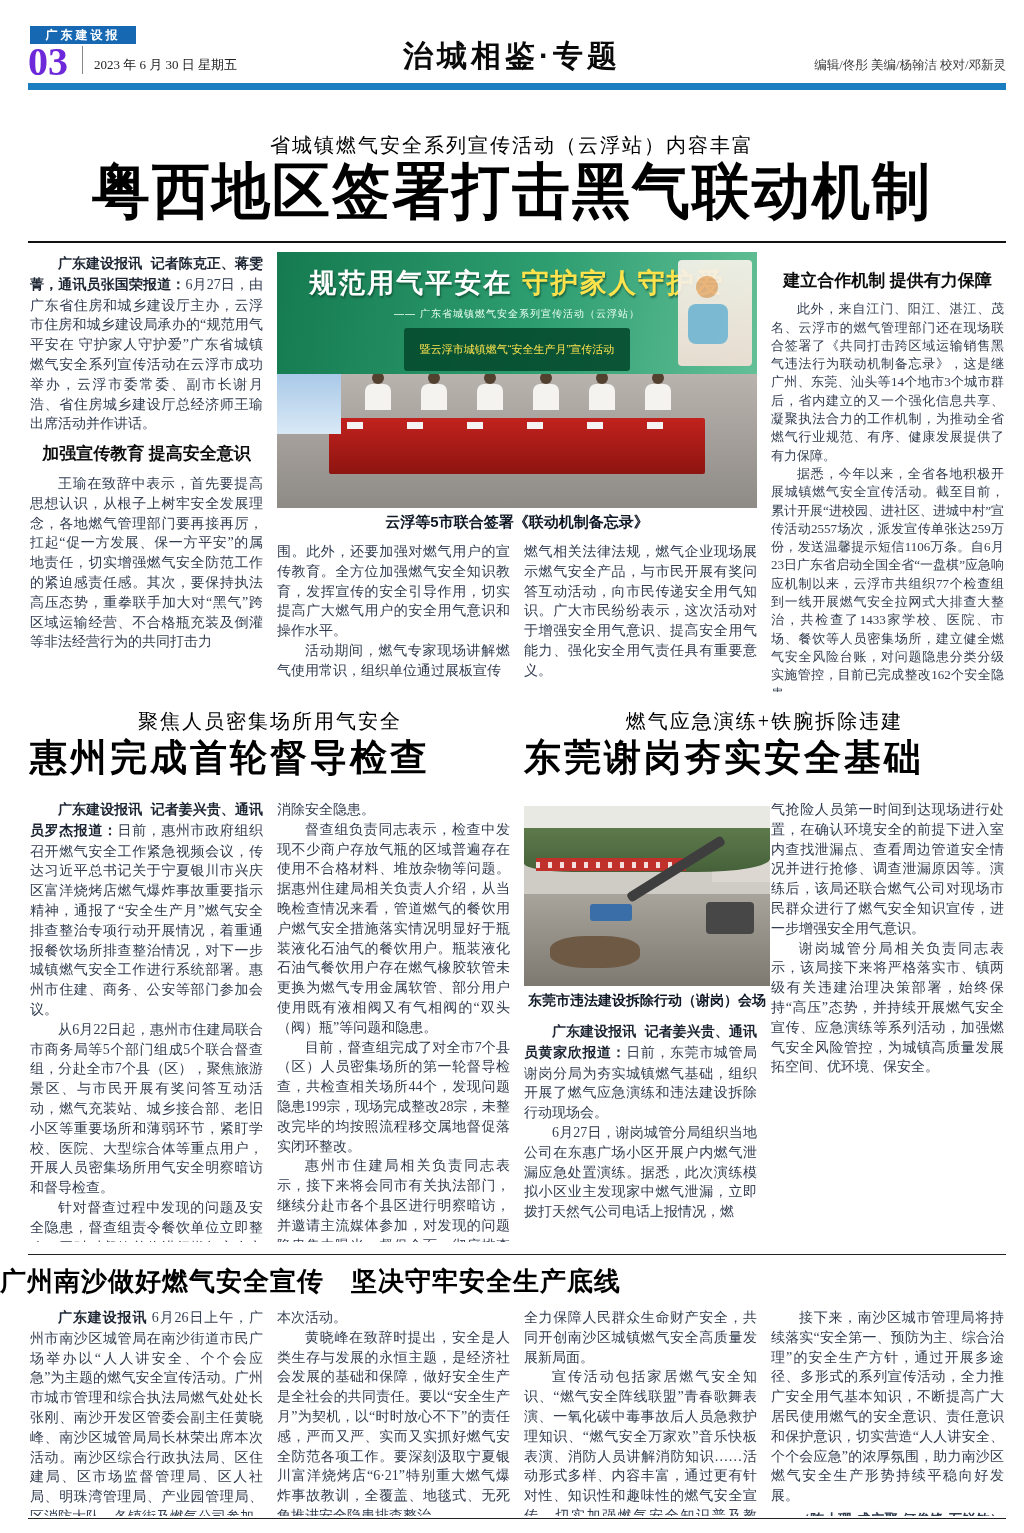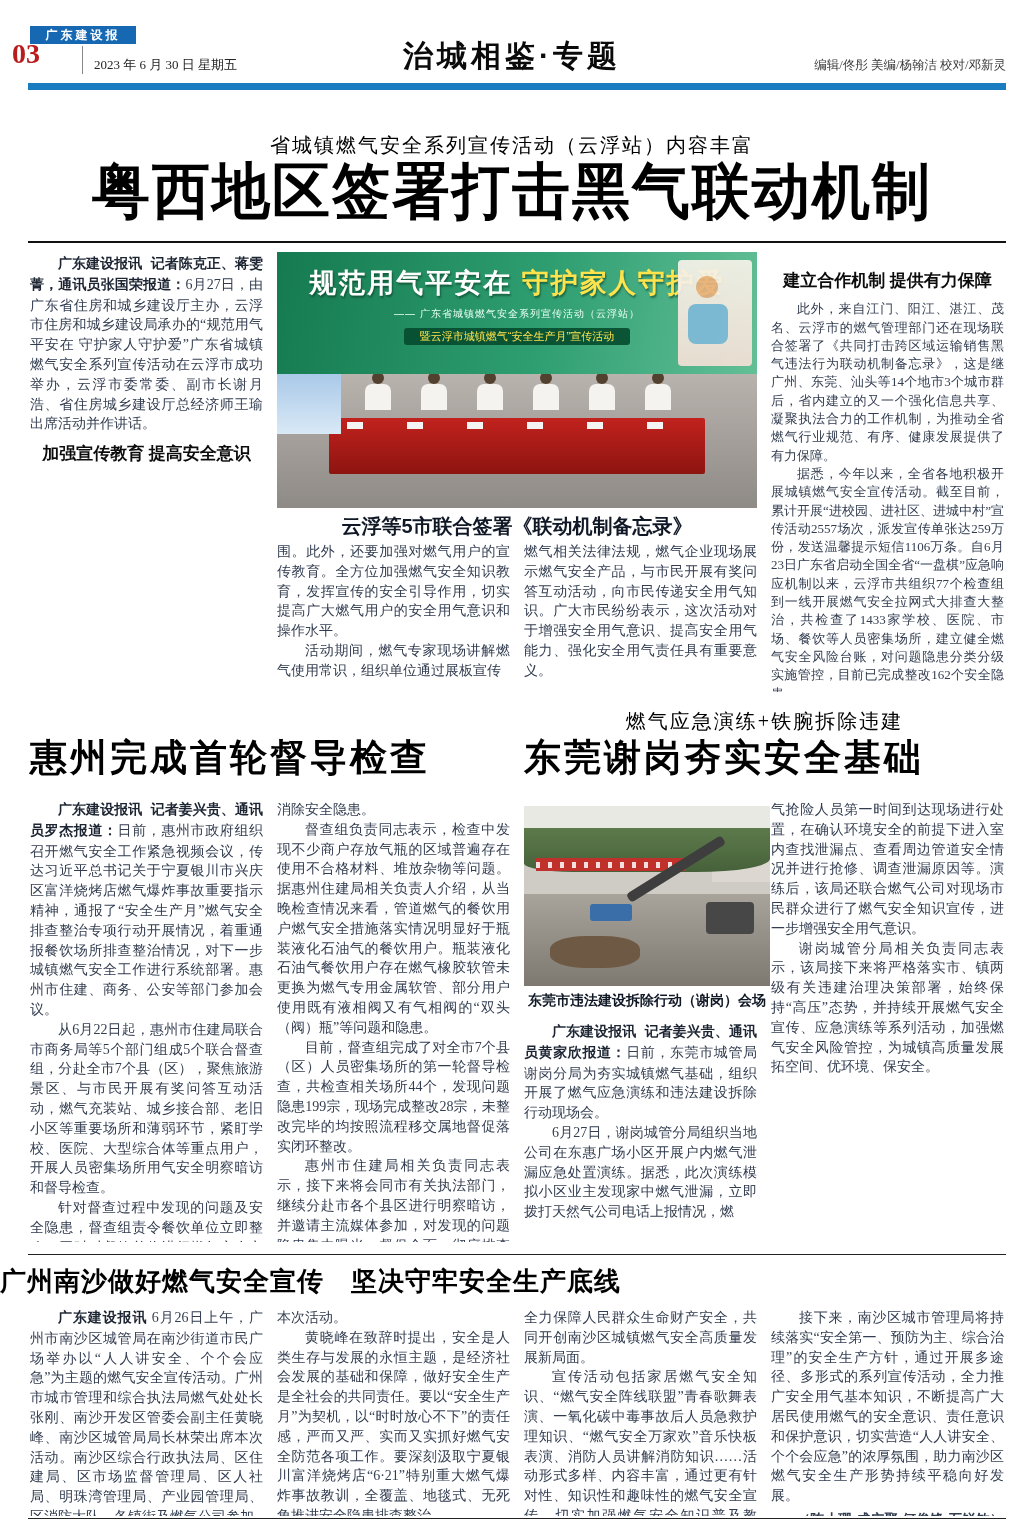--- a/index.html
+++ b/index.html
@@ -11,22 +11,22 @@
   #page { position:absolute; inset:0; overflow:hidden; }
 
   
   .masthead {
     position:absolute; left:30px; top:26px; width:106px; height:18px;
     background:#1668b3; color:#fff; font-family:"Liberation Sans",sans-serif;
     font-size:12px; font-weight:bold; line-height:18px; text-align:center;
     letter-spacing:3px;
   }
   .pagenum {
-    position:absolute; left:12px; top:38px; font-size:28px; font-weight:900;
-    color:#b91c1c; font-family:"Liberation Serif",serif;
+    position:absolute; left:28px; top:38px; font-size:40px; font-weight:900;
+    color:#6d28d9; font-family:"Liberation Serif",serif;
   }
   .head-vline { position:absolute; left:82px; top:46px; width:1px; height:28px; background:#888; }
   .head-date { position:absolute; left:94px; top:56px; font-size:13px; color:#222; }
   .section-title {
     position:absolute; left:0; top:36px; width:1024px; text-align:center;
     font-family:"Liberation Sans",sans-serif; font-weight:900; font-size:30px;
     letter-spacing:4px; color:#0a0a0a;
   }
   .credits { position:absolute; left:690px; top:57px; width:316px; text-align:right;
     font-size:12.5px; color:#3a3a3a; }
@@ -61,36 +61,36 @@
   .col p.cont { text-indent:0; }
   .lead { font-weight:bold; font-family:Liberation Mono, monospace; color:#1d2533; }
   .subhead {
     text-align:center; font-weight:bold; font-family:"Liberation Sans",sans-serif;
     font-size:17px; color:#0c0c0c; margin:10px 0; text-indent:0;
   }
   .byline { text-align:right; font-weight:bold; text-indent:0 !important;
     font-family:"Liberation Sans",sans-serif; margin-top:4px !important; }
 
   .caption {
-    position:absolute; text-align:center; font-weight:bold; font-size:20px;
+    position:absolute; text-align:center; font-weight:bold; font-size:15px;
     font-family:"Liberation Sans",sans-serif; color:#101826;
   }
 
   
   .photo-main { position:absolute; left:277px; top:252px; width:480px; height:256px;
     overflow:hidden; background:#9aa9a0; }
   .ph-banner { position:absolute; left:0; top:0; width:100%; height:122px;
     background:linear-gradient(100deg,#157a4f 0%,#2e9e71 55%,#63bf96 100%); text-align:center; }
   .ph-line1 { margin-top:13px; font-family:"Liberation Sans",sans-serif; font-weight:900;
     font-size:27px; letter-spacing:2px; color:#fff; text-shadow:1px 2px 2px rgba(0,40,20,.5); }
   .ph-line1 .gold { color:#ffe34d; }
   .ph-line2 { margin-top:6px; font-size:10px; color:#eafff4; letter-spacing:1px;
     font-family:"Liberation Sans",sans-serif; }
   .ph-line3 { display:inline-block; margin-top:7px; background:rgba(5,75,47,.9);
-    color:#ffe34d; font-size:11px; padding:1px 16px; border-radius:3px;
+    color:#ffe34d; font-size:11px; padding:14px 16px; border-radius:3px;
     font-family:"Liberation Sans",sans-serif; }
   .ph-sky { position:absolute; left:0; top:122px; width:64px; height:60px;
     background:linear-gradient(#a9c9e8,#d9e9f6); }
   .ph-cartoon { position:absolute; right:5px; top:8px; width:74px; height:106px;
     background:linear-gradient(#f8f3ea,#f3e0d6); border-radius:4px; opacity:.92; }
   .ph-cartoon::before { content:""; position:absolute; left:18px; top:16px; width:22px; height:22px;
     border-radius:50%; background:#e8b27f; }
   .ph-cartoon::after { content:""; position:absolute; left:10px; top:44px; width:40px; height:40px;
     border-radius:8px; background:#7fb9d8; }
   .ph-stage { position:absolute; left:0; top:122px; width:100%; height:134px;
@@ -138,20 +138,21 @@
   <div class="credits">编辑/佟彤  美编/杨翰洁  校对/邓新灵</div>
   <div class="blue-rule"></div>
 
   <div class="kicker" style="left:0;top:132px;width:1024px;">省城镇燃气安全系列宣传活动（云浮站）内容丰富</div>
   <div class="main-headline">粤西地区签署打击黑气联动机制</div>
   <div class="headline-rule"></div>
 
   <div class="col" style="left:30px;top:254px;height:438px;">
     <p><span class="lead">广东建设报讯 记者陈克正、蒋雯菁，通讯员张国荣报道：</span><span>6月27日，由广东省住房和城乡建设厅主办，云浮市住房和城乡建设局承办的“规范用气平安在 守护家人守护爱”广东省城镇燃气安全系列宣传活动在云浮市成功举办，云浮市委常委、副市长谢月浩、省住房城乡建设厅总经济师王瑜出席活动并作讲话。</span></p>
     <div class="subhead">加强宣传教育 提高安全意识</div>
+    <p>王瑜在致辞中表示，首先要提高思想认识，从根子上树牢安全发展理念，各地燃气管理部门要再接再厉，扛起“促一方发展、保一方平安”的属地责任，切实增强燃气安全防范工作的紧迫感责任感。其次，要保持执法高压态势，重拳联手加大对“黑气”跨区域运输经营、不合格瓶充装及倒灌等非法经营行为的共同打击力</p>
   </div>
 
   <div class="photo-main">
     <div class="ph-stage">
       <div class="ph-persons">
         <span class="person"></span>
         <span class="person"></span>
         <span class="person"></span>
         <span class="person"></span>
         <span class="person"></span>
@@ -185,20 +186,21 @@
   <div class="col" style="left:524px;top:542px;height:150px;">
     <p class="cont">燃气相关法律法规，燃气企业现场展示燃气安全产品，与市民开展有奖问答互动活动，向市民传递安全用气知识。广大市民纷纷表示，这次活动对于增强安全用气意识、提高安全用气能力、强化安全用气责任具有重要意义。</p>
   </div>
 
   <div class="col fs-sm" style="left:771px;top:262px;height:430px;">
     <div class="subhead">建立合作机制 提供有力保障</div>
     <p>此外，来自江门、阳江、湛江、茂名、云浮市的燃气管理部门还在现场联合签署了《共同打击跨区域运输销售黑气违法行为联动机制备忘录》，这是继广州、东莞、汕头等14个地市3个城市群后，省内建立的又一个强化信息共享、凝聚执法合力的工作机制，为推动全省燃气行业规范、有序、健康发展提供了有力保障。</p>
     <p>据悉，今年以来，全省各地积极开展城镇燃气安全宣传活动。截至目前，累计开展“进校园、进社区、进城中村”宣传活动2557场次，派发宣传单张达259万份，发送温馨提示短信1106万条。自6月23日广东省启动全国全省“一盘棋”应急响应机制以来，云浮市共组织77个检查组到一线开展燃气安全拉网式大排查大整治，共检查了1433家学校、医院、市场、餐饮等人员密集场所，建立健全燃气安全风险台账，对问题隐患分类分级实施管控，目前已完成整改162个安全隐患。</p>
   </div>
 
+  <div class="kicker" style="left:30px;top:708px;width:480px;">聚焦人员密集场所用气安全</div>
   <div class="mid-headline" style="left:30px;top:733px;width:480px;">惠州完成首轮督导检查</div>
 
   <div class="col" style="left:30px;top:800px;height:442px;">
     <p><span class="lead">广东建设报讯 记者姜兴贵、通讯员罗杰报道：</span><span>日前，惠州市政府组织召开燃气安全工作紧急视频会议，传达习近平总书记关于宁夏银川市兴庆区富洋烧烤店燃气爆炸事故重要指示精神，通报了“安全生产月”燃气安全排查整治专项行动开展情况，着重通报餐饮场所排查整治情况，对下一步城镇燃气安全工作进行系统部署。惠州市住建、商务、公安等部门参加会议。</span></p>
     <p>从6月22日起，惠州市住建局联合市商务局等5个部门组成5个联合督查组，分赴全市7个县（区），聚焦旅游景区、与市民开展有奖问答互动活动，燃气充装站、城乡接合部、老旧小区等重要场所和薄弱环节，紧盯学校、医院、大型综合体等重点用户，开展人员密集场所用气安全明察暗访和督导检查。</p>
     <p>针对督查过程中发现的问题及安全隐患，督查组责令餐饮单位立即整改，同时对餐饮单位进行燃气安全宣传教育，要求其切实提高安全防范意识和用气安全技能，确保及时发现并</p>
   </div>
   <div class="col" style="left:277px;top:800px;height:442px;">
     <p class="cont">消除安全隐患。</p>
     <p>督查组负责同志表示，检查中发现不少商户存放气瓶的区域普遍存在使用不合格材料、堆放杂物等问题。据惠州住建局相关负责人介绍，从当晚检查情况来看，管道燃气的餐饮用户燃气安全措施落实情况明显好于瓶装液化石油气的餐饮用户。瓶装液化石油气餐饮用户存在燃气橡胶软管未更换为燃气专用金属软管、部分用户使用既有液相阀又有气相阀的“双头（阀）瓶”等问题和隐患。</p>

